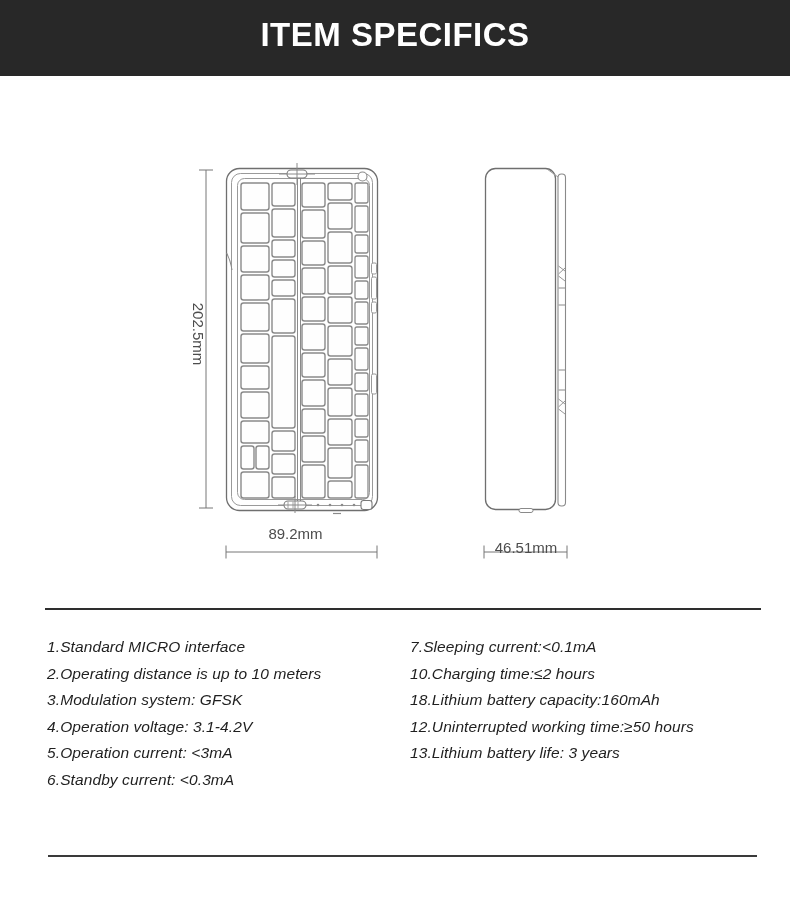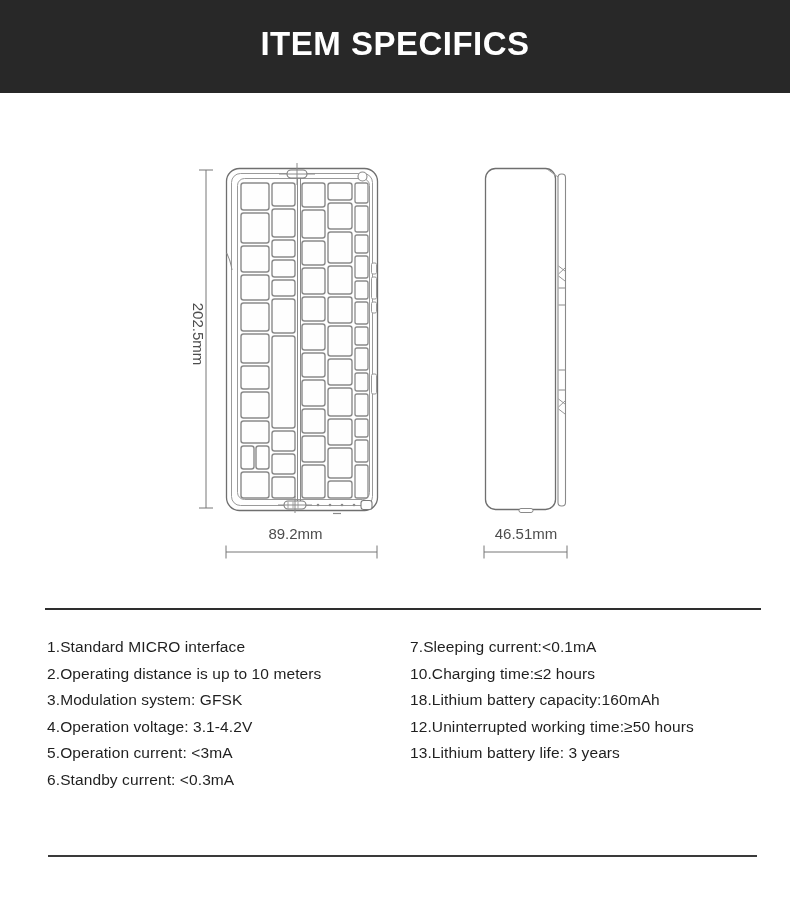--- a/index.html
+++ b/index.html
@@ -4,21 +4,21 @@
 <style>
   html,body{margin:0;padding:0;background:#ffffff;}
   .page{
     position:relative;
     width:790px;height:917px;
     background:#ffffff;
     font-family:"Liberation Sans", sans-serif;
     overflow:hidden;
   }
   .header{
-    position:absolute;left:0;top:0;width:790px;height:93px;
+    position:absolute;left:0;top:0;width:790px;height:76px;
     background:#282828;
     display:flex;align-items:center;justify-content:center;
   }
   .header h1{
     margin:0;padding-bottom:6px;
     color:#ffffff;
     font-size:33px;font-weight:bold;letter-spacing:0.5px;
     font-family:"Liberation Sans", sans-serif;
   }
   .drawing-svg{
@@ -37,21 +37,21 @@
   }
   .divider{
     position:absolute;height:2px;background:#2e2e2e;
   }
   .divider.bottom{background:#3a3a3a;}
   .spec-col{
     position:absolute;top:634px;width:360px;
     color:#1f1f1f;font-size:15.5px;line-height:26.6px;
     letter-spacing:0.1px;
   }
-  .spec-line{white-space:nowrap;}
+  .spec-line{white-space:nowrap;font-style:italic;}
 </style>
 </head>
 <body>
 
 <div class="page">
 
   <div class="header">
     <h1>ITEM SPECIFICS</h1>
   </div>
 
@@ -207,21 +207,21 @@
       <line x1="377" y1="545.5" x2="377" y2="558.5"></line>
 
       <line x1="484" y1="552" x2="567" y2="552"></line>
       <line x1="484" y1="545.5" x2="484" y2="558.5"></line>
       <line x1="567" y1="545.5" x2="567" y2="558.5"></line>
     </g>
   </svg>
 
   <div class="dim-label vertical" style="left:160px;top:326px;">202.5mm</div>
   <div class="dim-label" style="left:220px;top:525px;width:151px;">89.2mm</div>
-  <div class="dim-label" style="left:484px;top:525px;width:84px;">46.51mm</div>
+  <div class="dim-label" style="left:484px;top:539px;width:84px;">46.51mm</div>
 
   <div class="divider" style="left:45px;top:608px;width:716px;"></div>
 
   <div class="spec-col" style="left:47px;">
     <div class="spec-line">1.Standard MICRO interface</div>
     <div class="spec-line">2.Operating distance is up to 10 meters</div>
     <div class="spec-line">3.Modulation system: GFSK</div>
     <div class="spec-line">4.Operation voltage: 3.1-4.2V</div>
     <div class="spec-line">5.Operation current:  &lt;3mA</div>
     <div class="spec-line">6.Standby current:  &lt;0.3mA</div>

